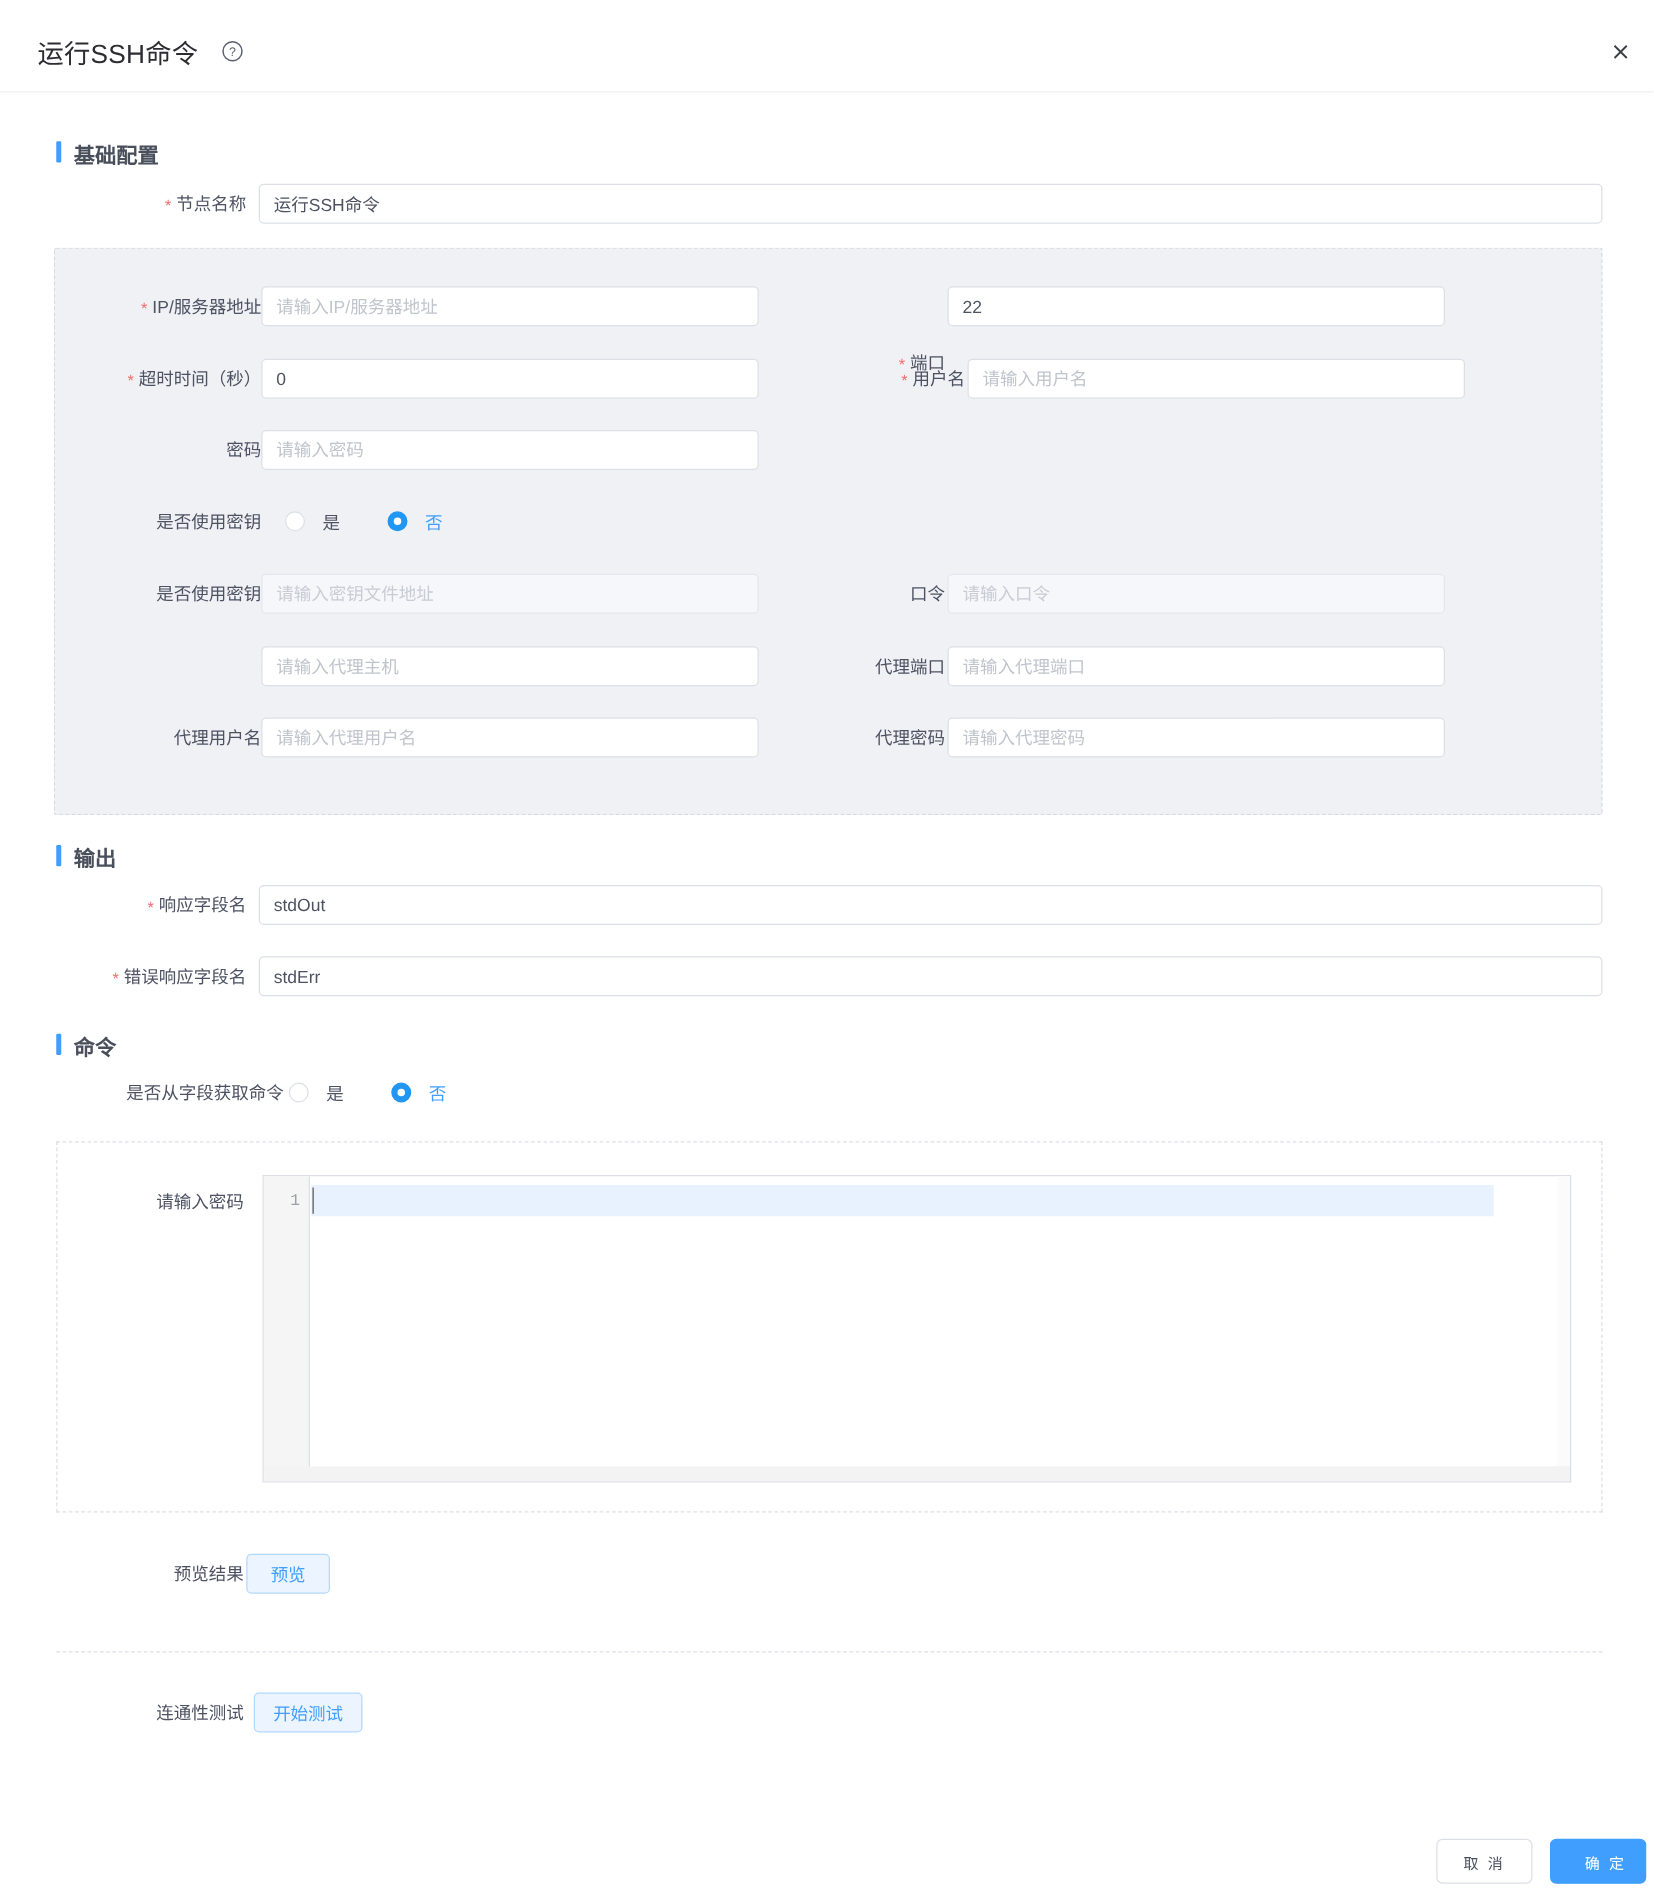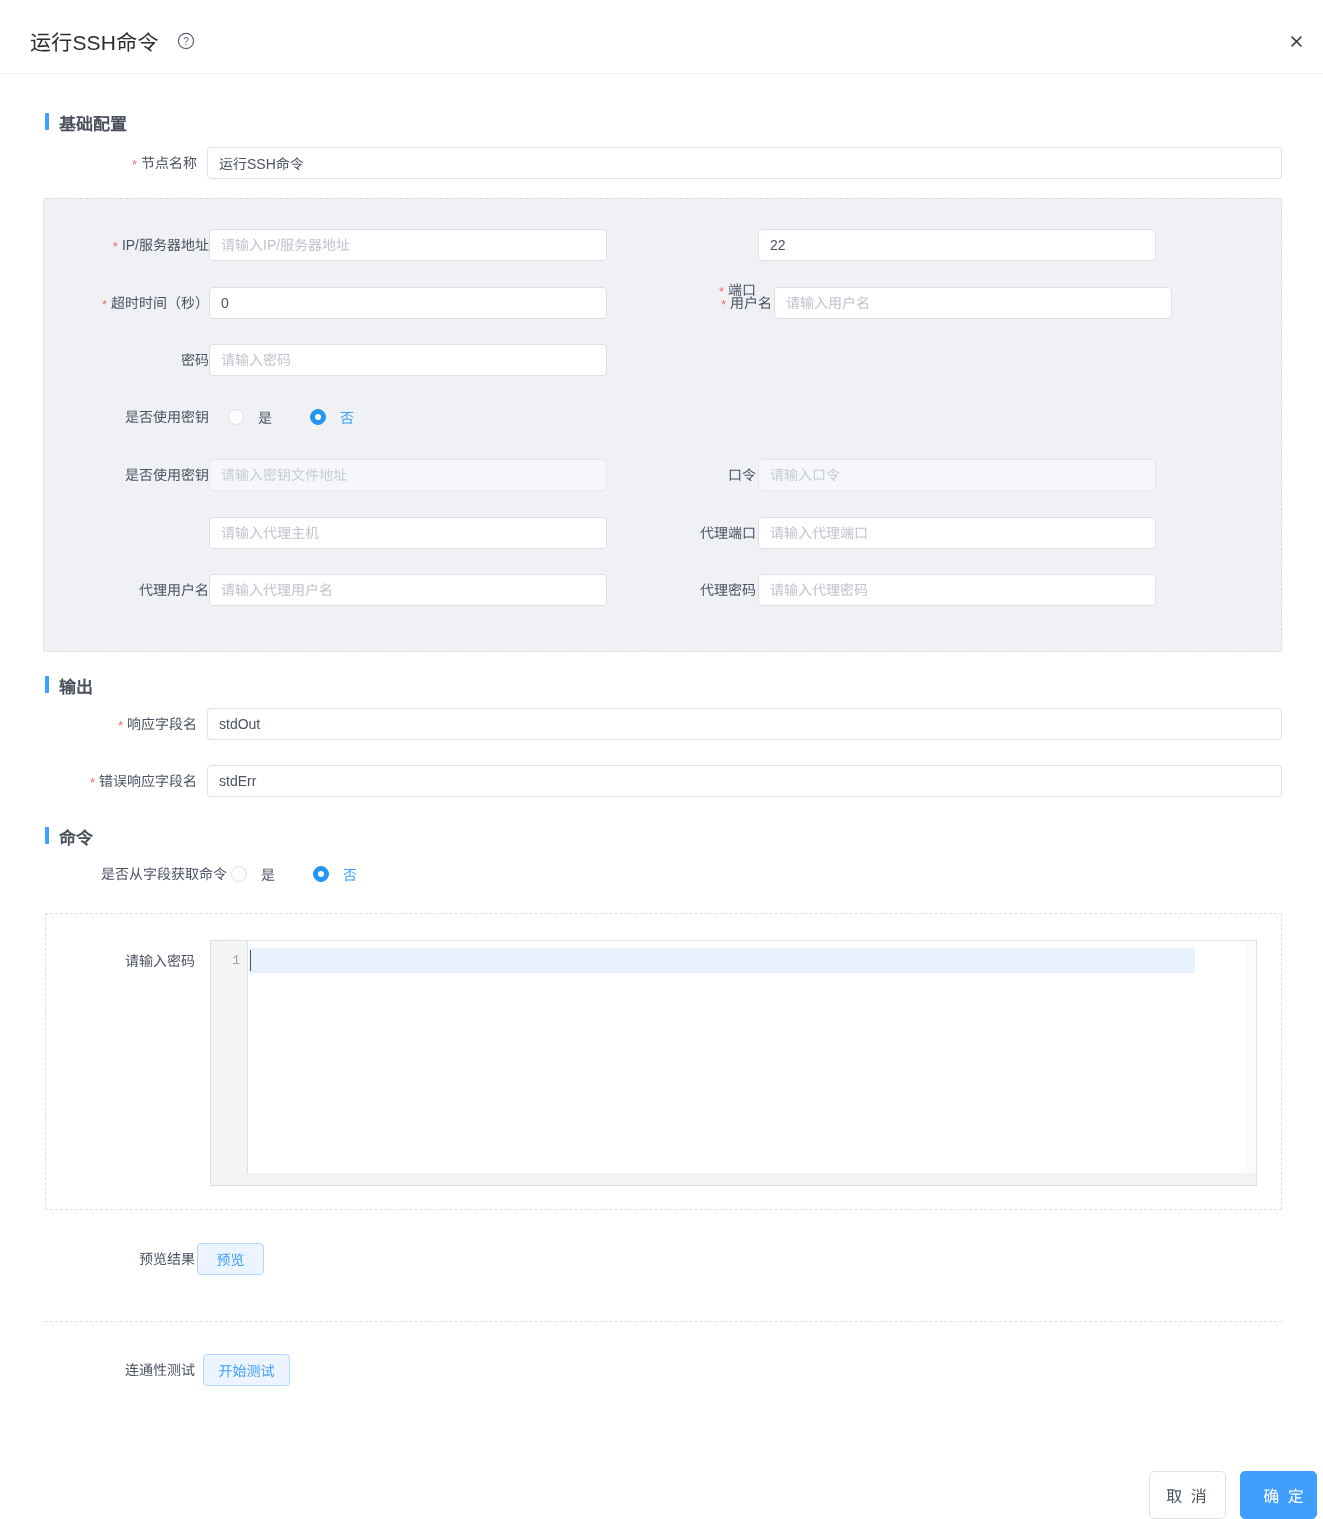--- a/index.html
+++ b/index.html
@@ -146,22 +146,22 @@
   .hr-dashed{
     position:absolute; left:45px; width:1237px; height:0;
     border-top:1px dashed #dcdfe6;
   }
 
   
   .dlg-footer{
     position:absolute; left:0; bottom:0; width:1323px; height:76px;
   }
   .btn{
-    position:absolute; height:48px; border-radius:5px;
-    font-size:16px; cursor:pointer; white-space:nowrap;
+    position:absolute; height:36px; border-radius:5px;
+    font-size:12px; cursor:pointer; white-space:nowrap;
     display:flex; align-items:center; justify-content:center;
     font-family:"Liberation Sans","DejaVu Sans",sans-serif;
     letter-spacing:2px;
   }
   .btn-default{
     background:#fff; border:1px solid #dcdfe6; color:#4c5262;
   }
   .btn-primary{
     background:#409eff; border:1px solid #409eff; color:#fff;
   }

